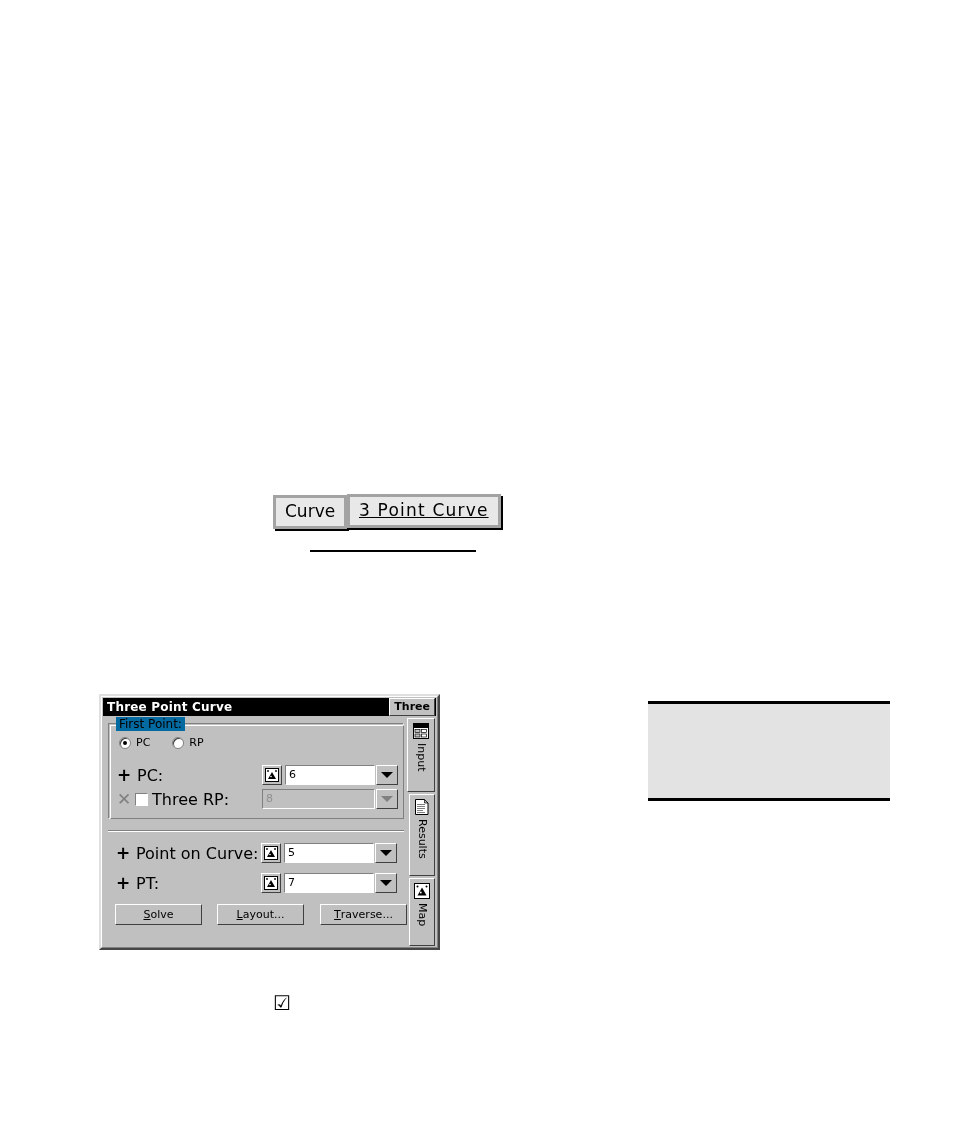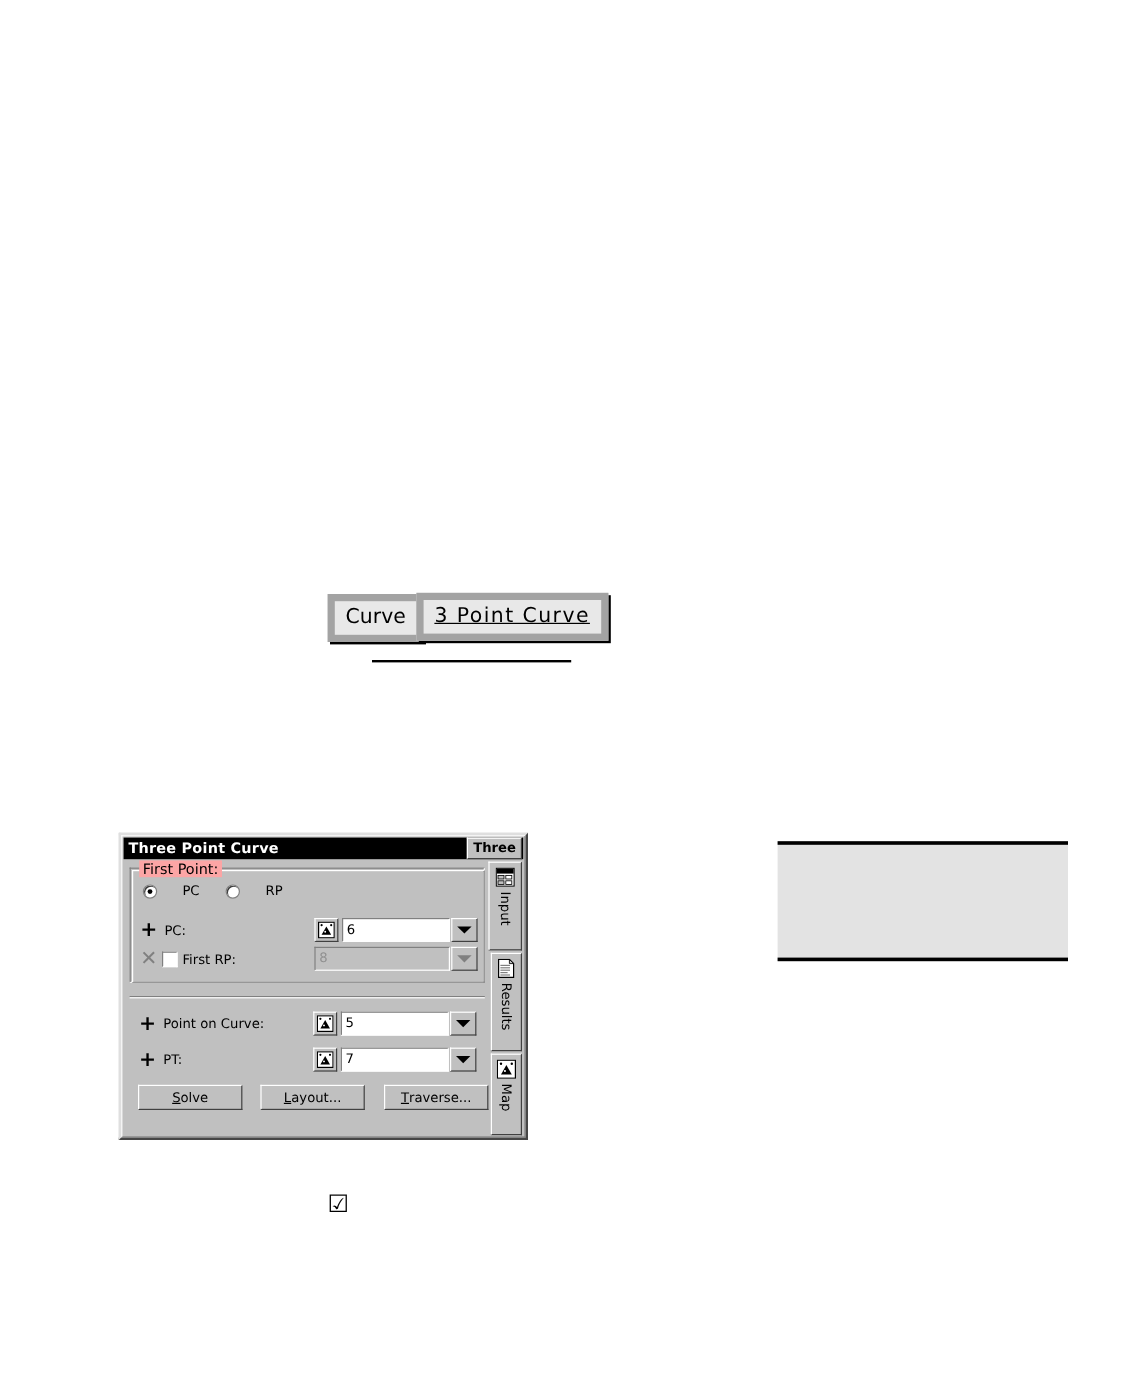--- a/index.html
+++ b/index.html
@@ -12,21 +12,21 @@
     height: 1146px;
     position: relative;
     font-family: "Liberation Sans", sans-serif;
     -webkit-font-smoothing: none;
   }
 
   
   .cmdbox {
     position: absolute;
     background: #e8e8e8;
-    border: 6px solid #a3a3a3;
+    border: 3px solid #a3a3a3;
     box-shadow: 2px 2px 0 #000;
     color: #000;
     font-family: "DejaVu Sans", sans-serif;
     font-size: 17px;
     line-height: 1;
     padding: 5px 9px 6px 9px;
     white-space: nowrap;
   }
   #cmd-curve { left: 273px; top: 495px; }
   #cmd-threepoint { left: 347px; top: 494px; letter-spacing: 1.2px; text-decoration: underline; }
@@ -151,39 +151,39 @@
     border-top: 1px solid #ffffff;
     border-left: 1px solid #ffffff;
     border-right: 1px solid #808080;
     border-bottom: 1px solid #808080;
     pointer-events: none;
   }
   #group-legend {
     position: absolute;
     left: 7px;
     top: -7px;
-    background: #fca5a5;
+    background: #0369a1;
     padding: 0 3px;
     font-size: 12px;
     font-family: "DejaVu Sans", sans-serif;
     z-index: 2;
     white-space: nowrap;
   }
 
   
   .radio-row {
     position: absolute;
     left: 10px;
     top: 12px;
     display: flex;
     align-items: center;
     gap: 22px;
     z-index: 3;
   }
-  .radio-item { display: flex; align-items: center; gap: 21px; }
+  .radio-item { display: flex; align-items: center; gap: 5px; }
   .radio-mark {
     width: 12px; height: 12px;
     border-radius: 50%;
     background: #ffffff;
     border: 1px solid #808080;
     box-shadow: inset 1px 1px 0 #404040, inset -1px -1px 0 #ffffff;
     position: relative;
     box-sizing: border-box;
   }
   .radio-mark.checked::after {
@@ -208,21 +208,21 @@
     text-align: center;
     font-family: "DejaVu Sans", sans-serif;
     font-size: 17px;
     line-height: 1;
     font-weight: bold;
     color: #000;
   }
   .row-icon.dim { color: #808080; font-weight: normal; }
   .row-label {
     font-family: "DejaVu Sans", sans-serif;
-    font-size: 11px;
+    font-size: 16px;
     white-space: nowrap;
     margin-left: 4px;
   }
 
   .pick-btn {
     width: 20px; height: 20px;
     background: #c0c0c0;
     border-top: 1px solid #ffffff;
     border-left: 1px solid #ffffff;
     border-right: 1px solid #404040;
@@ -410,21 +410,21 @@
         </span>
         <span class="text-input" style="position:absolute; left:170px; width:90px;">6</span>
         <span class="combo-btn" style="position:absolute; left:261px;">
           <span class="arrow-down"></span>
         </span>
       </div>
 
       <div class="field-row" style="left:6px; top:64px; width:286px;">
         <span class="row-icon dim">✕</span>
         <span class="checkbox-box"></span>
-        <span class="row-label">First RP:</span>
+        <span class="row-label">Three RP:</span>
         <span class="text-input disabled" style="position:absolute; left:147px; width:113px;">8</span>
         <span class="combo-btn" style="position:absolute; left:261px;">
           <span class="arrow-down dim"></span>
         </span>
       </div>
     </div>
 
     <div id="separator"></div>
 
     <div class="field-row" style="left:10px; top:124px; width:290px;">

